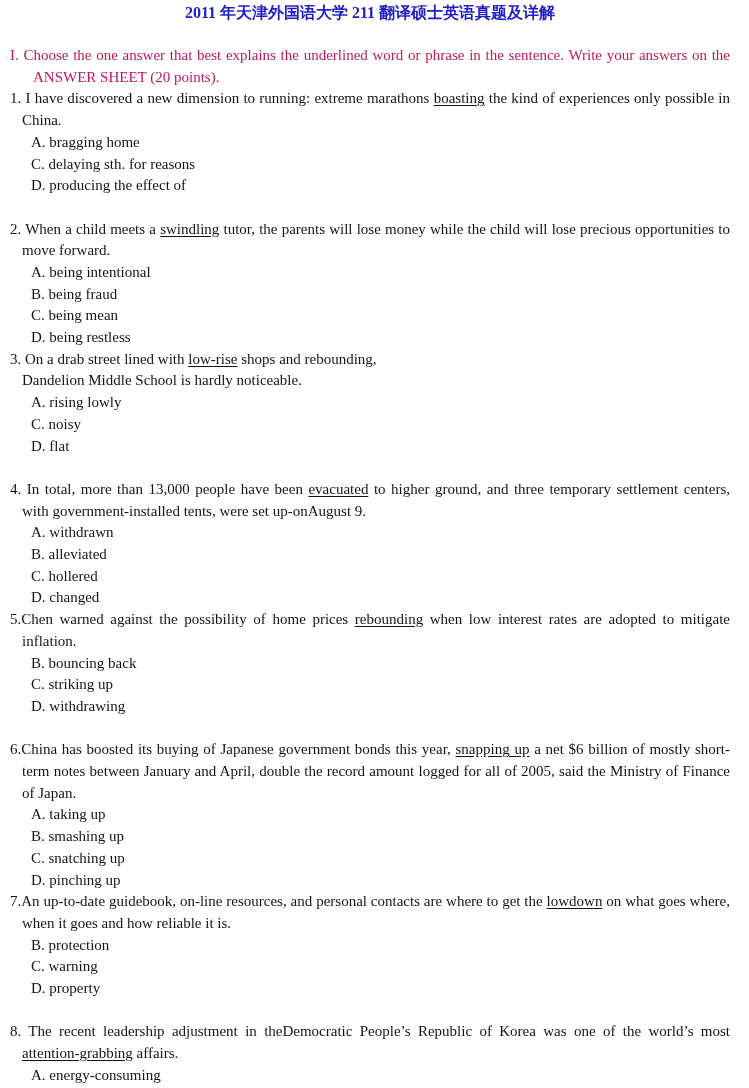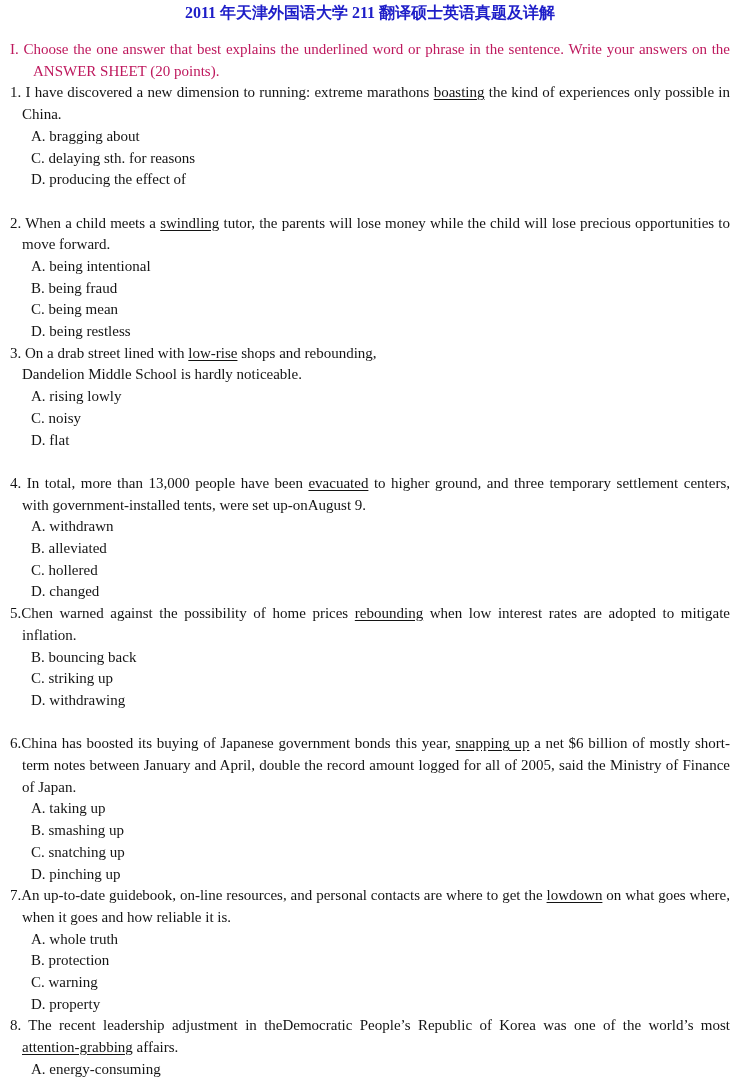--- a/index.html
+++ b/index.html
@@ -14,21 +14,21 @@
     font-family: "Liberation Serif", serif;
     font-size: 15px;
     line-height: 21.7px;
     color: #141414;
   }
   .doc-title {
     text-align: center;
     font-weight: bold;
     font-size: 16px;
     line-height: 20px;
-    margin: 0 0 16px 0;
+    margin: 0 0 22px 0;
     color: #1e1ec8;
   }
   .section-heading {
     margin: 0 0 0 23px;
     text-indent: -23px;
     text-align: justify;
     color: #2d2dc5;
     height: 43.4px;
   }
   .question { height: 130.2px; }
@@ -46,21 +46,21 @@
 <body>
 
 <div class="page">
 
   <h1 class="doc-title" style="color: rgb(30, 30, 200);">2011 年天津外国语大学 211 翻译硕士英语真题及详解</h1>
 
   <p class="section-heading" style="color: #be185d;">I. Choose the one answer that best explains the underlined word or phrase in the sentence. Write your answers on the ANSWER SHEET (20 points).</p>
 
   <div class="question q1">
     <p class="stem"><span>1. I have discovered a new dimension to running: extreme marathons </span><span class="u">boasting</span><span> the kind of experiences only possible in China.</span></p>
-    <div class="option">A. bragging about</div>
+    <div class="option">A. bragging home</div>
     <div class="option">C. delaying sth. for reasons</div>
     <div class="option">D. producing the effect of</div>
   </div>
 
   <div class="question q2">
     <p class="stem"><span>2. When a child meets a </span><span class="u">swindling</span><span> tutor, the parents will lose money while the child will lose precious opportunities to move forward.</span></p>
     <div class="option">A. being intentional</div>
     <div class="option">B. being fraud</div>
     <div class="option">C. being mean</div>
     <div class="option">D. being restless</div>
@@ -91,21 +91,20 @@
   <div class="question q6">
     <p class="stem"><span>6.China has boosted its buying of Japanese government bonds this year, </span><span class="u">snapping up</span><span> a net $6 billion of mostly short-term notes between January and April, double the record amount logged for all of 2005, said the Ministry of Finance of Japan.</span></p>
     <div class="option">A. taking up</div>
     <div class="option">B. smashing up</div>
     <div class="option">C. snatching up</div>
     <div class="option">D. pinching up</div>
   </div>
 
   <div class="question q7">
     <p class="stem"><span>7.An up-to-date guidebook, on-line resources, and personal contacts are where to get the </span><span class="u">lowdown</span><span> on what goes where, when it goes and how reliable it is.</span></p>
-    <div class="option">A. whole truth</div>
     <div class="option">B. protection</div>
     <div class="option">C. warning</div>
     <div class="option">D. property</div>
   </div>
 
   <div class="question q8">
     <p class="stem"><span>8. The recent leadership adjustment in theDemocratic People’s Republic of Korea was one of the world’s most </span><span class="u">attention-grabbing</span><span> affairs.</span></p>
     <div class="option">A. energy-consuming</div>
   </div>
 

